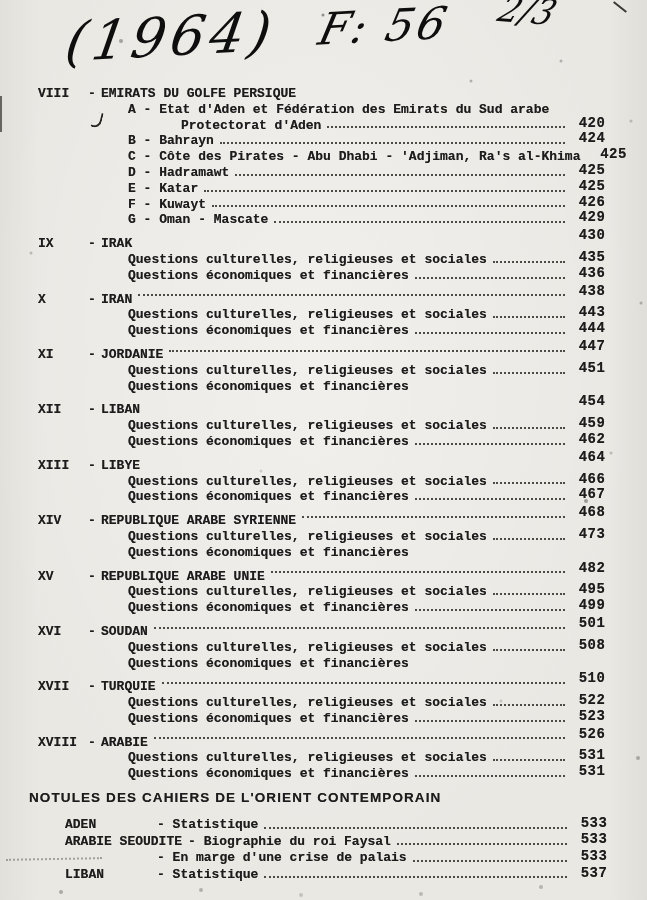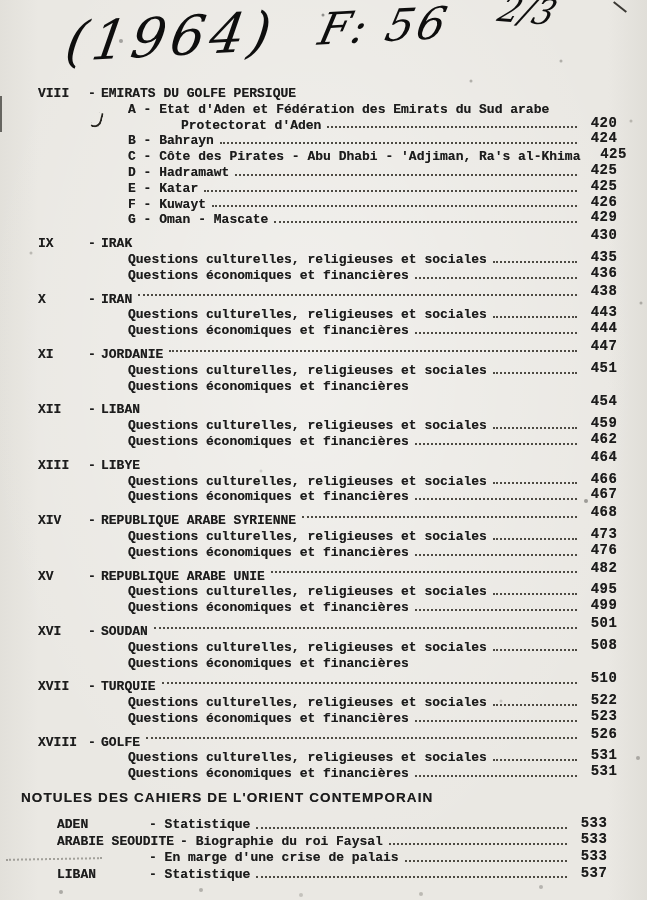--- a/index.html
+++ b/index.html
@@ -19,35 +19,35 @@
     font-family:"DejaVu Serif","Liberation Serif",serif; font-style:italic;
   }
   .hand .year { font-size:54px; letter-spacing:5px; transform:skewX(-12deg); }
   .hand .code { font-size:44px; margin-left:44px; margin-top:6px; letter-spacing:3px; transform:skewX(-16deg); }
   .hand .frac { font-size:34px; margin-left:52px; margin-top:4px; letter-spacing:1px; transform:skewX(-18deg) rotate(7deg); }
   
   .toc { position:absolute; top:86px; left:0; right:0; }
   .row {
     display:flex; align-items:flex-end; height:15.8px;
     font-size:13px; font-weight:700; line-height:15.8px; white-space:nowrap;
-    padding-right:20px; text-shadow:0 0 0.5px rgba(20,20,20,0.55);
+    padding-right:32px; text-shadow:0 0 0.5px rgba(20,20,20,0.55);
   }
   .row.gap { margin-top:8px; }
   .row.section { padding-left:38px; }
   .roman { display:inline-block; width:50px; }
   .dash  { display:inline-block; width:13px; }
   .row.sub, .row.subitem { padding-left:128px; }
   .row.cont { padding-left:157px;margin-left:24px; }
   .rp { flex:1; display:flex; align-items:flex-end; transform:translateY(-2px); }
   .row.raised .rp { transform:translateY(-8px); }
   .leader { flex:1; height:0; border-bottom:2px dotted #4d4a43; margin:0 4px 3px 6px; }
   .leader.none { border-bottom:none; }
   .page-num { width:46px; text-align:center; font-size:14px; line-height:15.8px; letter-spacing:0.5px; }
   
-  .notules { position:absolute; top:790px; left:8px; right:0; }
+  .notules { position:absolute; top:790px; left:16px; right:0; }
   .notules-heading {
     font-family:"Liberation Sans","DejaVu Sans",sans-serif; font-weight:700;
     font-size:13.5px; letter-spacing:1.1px; padding-left:13px; margin-bottom:12px;
     text-shadow:0 0 0.5px rgba(20,20,20,0.6);
   }
   .nrow {
     display:flex; align-items:flex-end; height:16.6px; line-height:16.6px;
     font-size:13px; font-weight:700; white-space:nowrap;
     padding:0 30px 0 49px; text-shadow:0 0 0.5px rgba(20,20,20,0.55);
   }
@@ -271,24 +271,20 @@
       </div>
       <div class="row sub">
         <span class="label">Questions culturelles, religieuses et sociales</span>
         <div class="rp">
           <div class="leader"></div>
           <span class="page-num">473</span>
         </div>
       </div>
       <div class="row sub">
         <span class="label">Questions économiques et financières</span>
-        <div class="rp">
-          <div class="leader"></div>
-          <span class="page-num">476</span>
-        </div>
       </div>
       <div class="row section gap raised">
         <span class="roman">XV</span>
         <span class="dash">-</span>
         <span class="label">REPUBLIQUE ARABE UNIE</span>
         <div class="rp">
           <div class="leader"></div>
           <span class="page-num">482</span>
         </div>
       </div>
@@ -344,21 +340,21 @@
       <div class="row sub">
         <span class="label">Questions économiques et financières</span>
         <div class="rp">
           <div class="leader"></div>
           <span class="page-num">523</span>
         </div>
       </div>
       <div class="row section gap raised">
         <span class="roman">XVIII</span>
         <span class="dash">-</span>
-        <span class="label">GOLFE</span>
+        <span class="label">ARABIE</span>
         <div class="rp">
           <div class="leader"></div>
           <span class="page-num">526</span>
         </div>
       </div>
       <div class="row sub">
         <span class="label">Questions culturelles, religieuses et sociales</span>
         <div class="rp">
           <div class="leader"></div>
           <span class="page-num">531</span>

